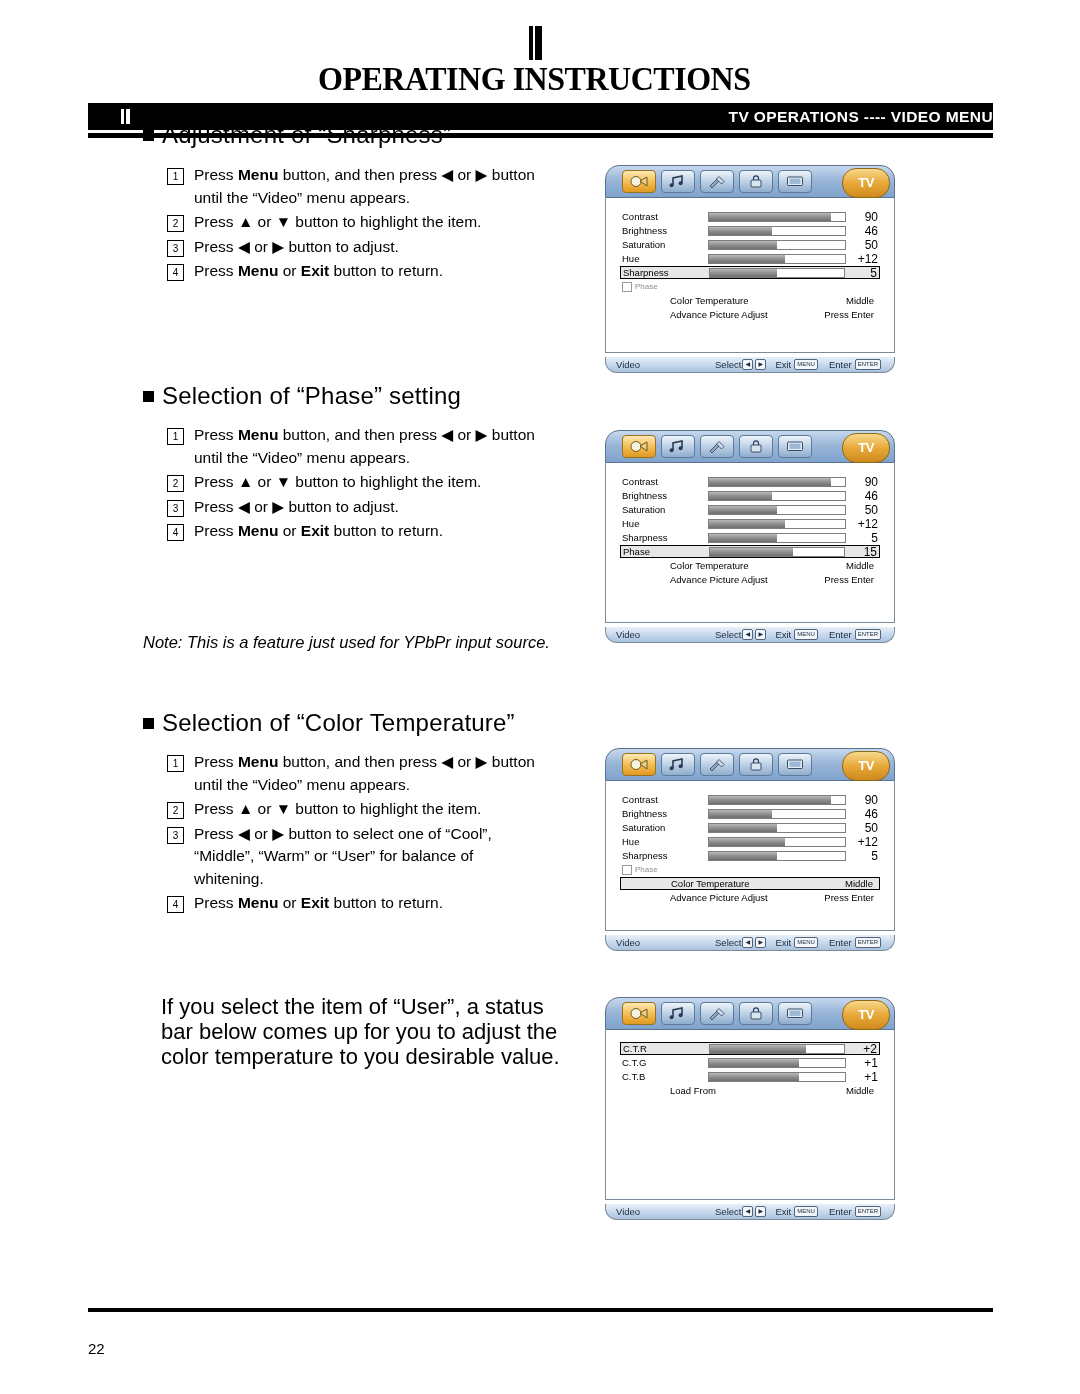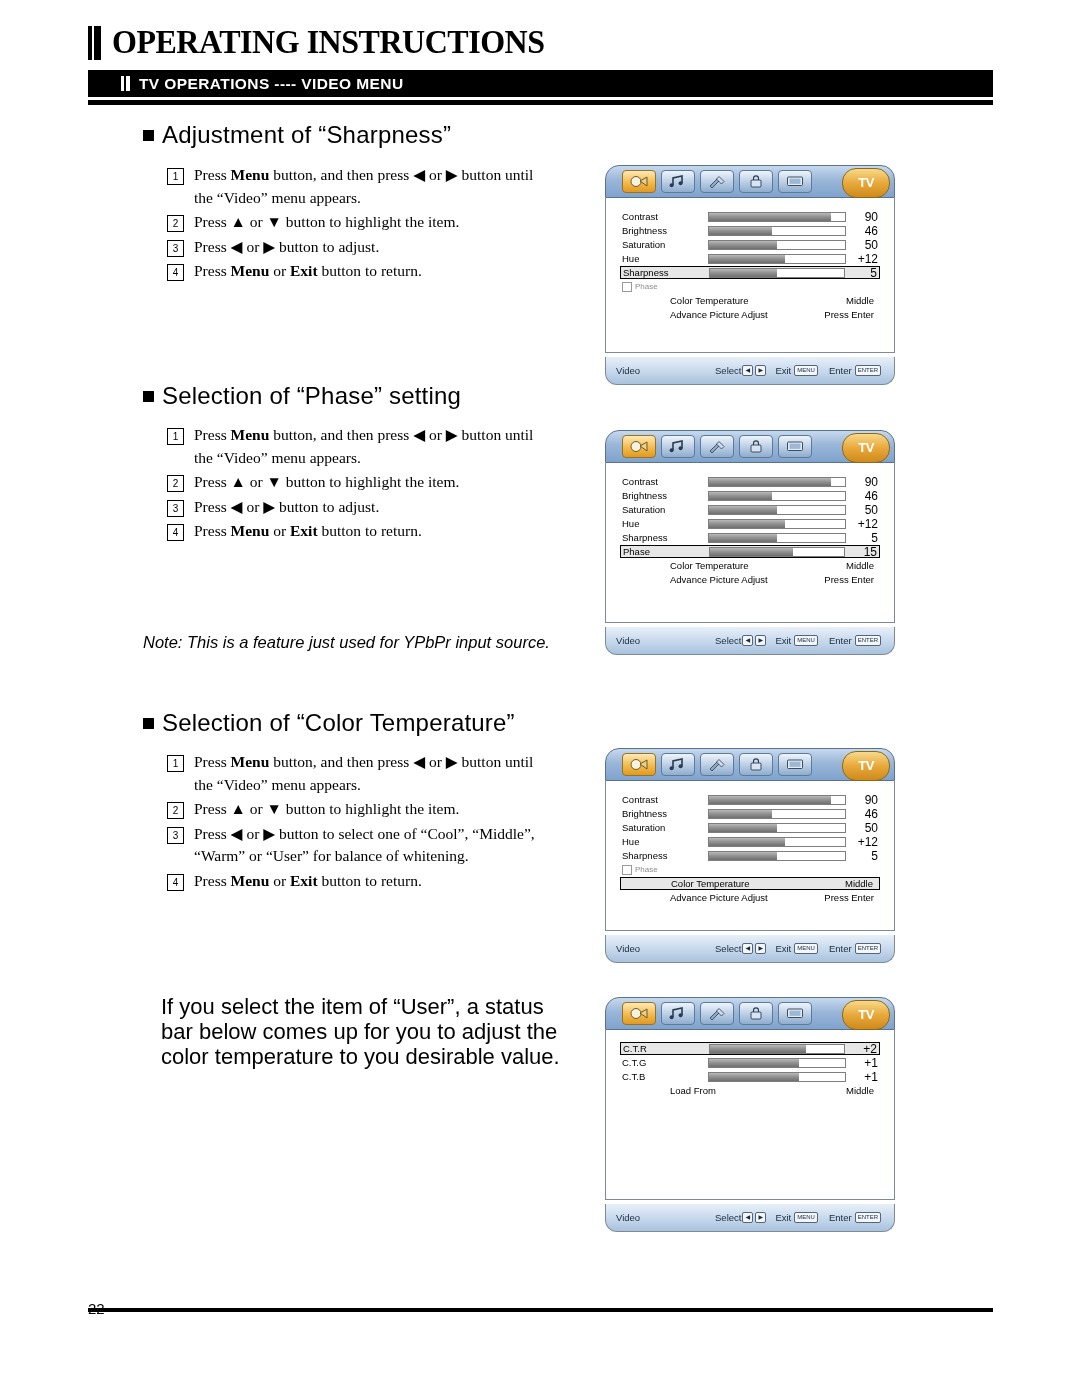--- a/index.html
+++ b/index.html
@@ -18,21 +18,22 @@
 
   
   .page-header {
     position: absolute;
     left: 88px;
     top: 26px;
     width: 905px;
   }
   .hdr-row {
     display: flex;
-    align-items: flex-start;
+    align-items: center;
+    flex-direction: column;
   }
   .hdr-bar {
     width: 13px;
     height: 34px;
     background: #000;
     margin-right: 11px;
     margin-bottom: 3px;
     position: relative;
   }
   .hdr-bar::after {
@@ -55,20 +56,21 @@
     transform: scaleX(0.97);
     transform-origin: left bottom;
   }
   .hdr-sub-wrap {
     margin-top: 7px;
     display: flex;
     align-items: center;
     background: #000;
     height: 27px;
     width: 905px;
+    justify-content: space-between;
   }
   .hdr-sub-mark {
     width: 9px;
     height: 15px;
     background: #fff;
     margin-left: 33px;
     margin-right: 9px;
     position: relative;
   }
   .hdr-sub-mark::after {
@@ -128,21 +130,20 @@
     font-size: 10px;
     line-height: 15px;
     text-align: center;
     margin-right: 10px;
     margin-top: 4px;
     flex: 0 0 auto;
     font-family: "Liberation Sans", sans-serif;
   }
   .step-body {
     flex: 1;
-    font-family: Liberation Serif, serif;
   }
   .step-body b { font-weight: bold; }
 
   .note-block {
     position: absolute;
     font-style: italic;
     font-size: 16.5px;
     line-height: 25px;
     width: 420px;
   }
@@ -270,21 +271,21 @@
     font-size: 6px;
     line-height: 7px;
     text-align: center;
     color: #9a9a9a;
   }
   .osd-foot {
     margin-top: 4px;
     border: 1px solid #7d8b99;
     border-top: none;
     border-radius: 0 0 12px 12px;
-    height: 28px;
+    height: 16px;
     background: linear-gradient(180deg, #e8f0f9 0%, #c2d5ea 60%, #a9c2de 100%);
     display: flex;
     align-items: center;
     font-size: 9.5px;
     padding: 0 10px;
     box-sizing: border-box;
     color: #1a2b3d;
   }
   .osd-foot .grow { flex: 1 1 auto; }
   .osd-foot .grp { display: flex; align-items: center; margin-left: 8px; }
@@ -317,21 +318,21 @@
     position: absolute;
     left: 88px;
     top: 1308px;
     width: 905px;
     height: 4px;
     background: #000;
   }
   .page-num {
     position: absolute;
     left: 88px;
-    top: 1300px;
+    top: 1340px;
     font-size: 15px;
     text-align: center;
   }
 </style>
 </head>
 <body>
 
 <div class="page-header">
   <div class="hdr-row">
     <div class="hdr-bar"></div>

